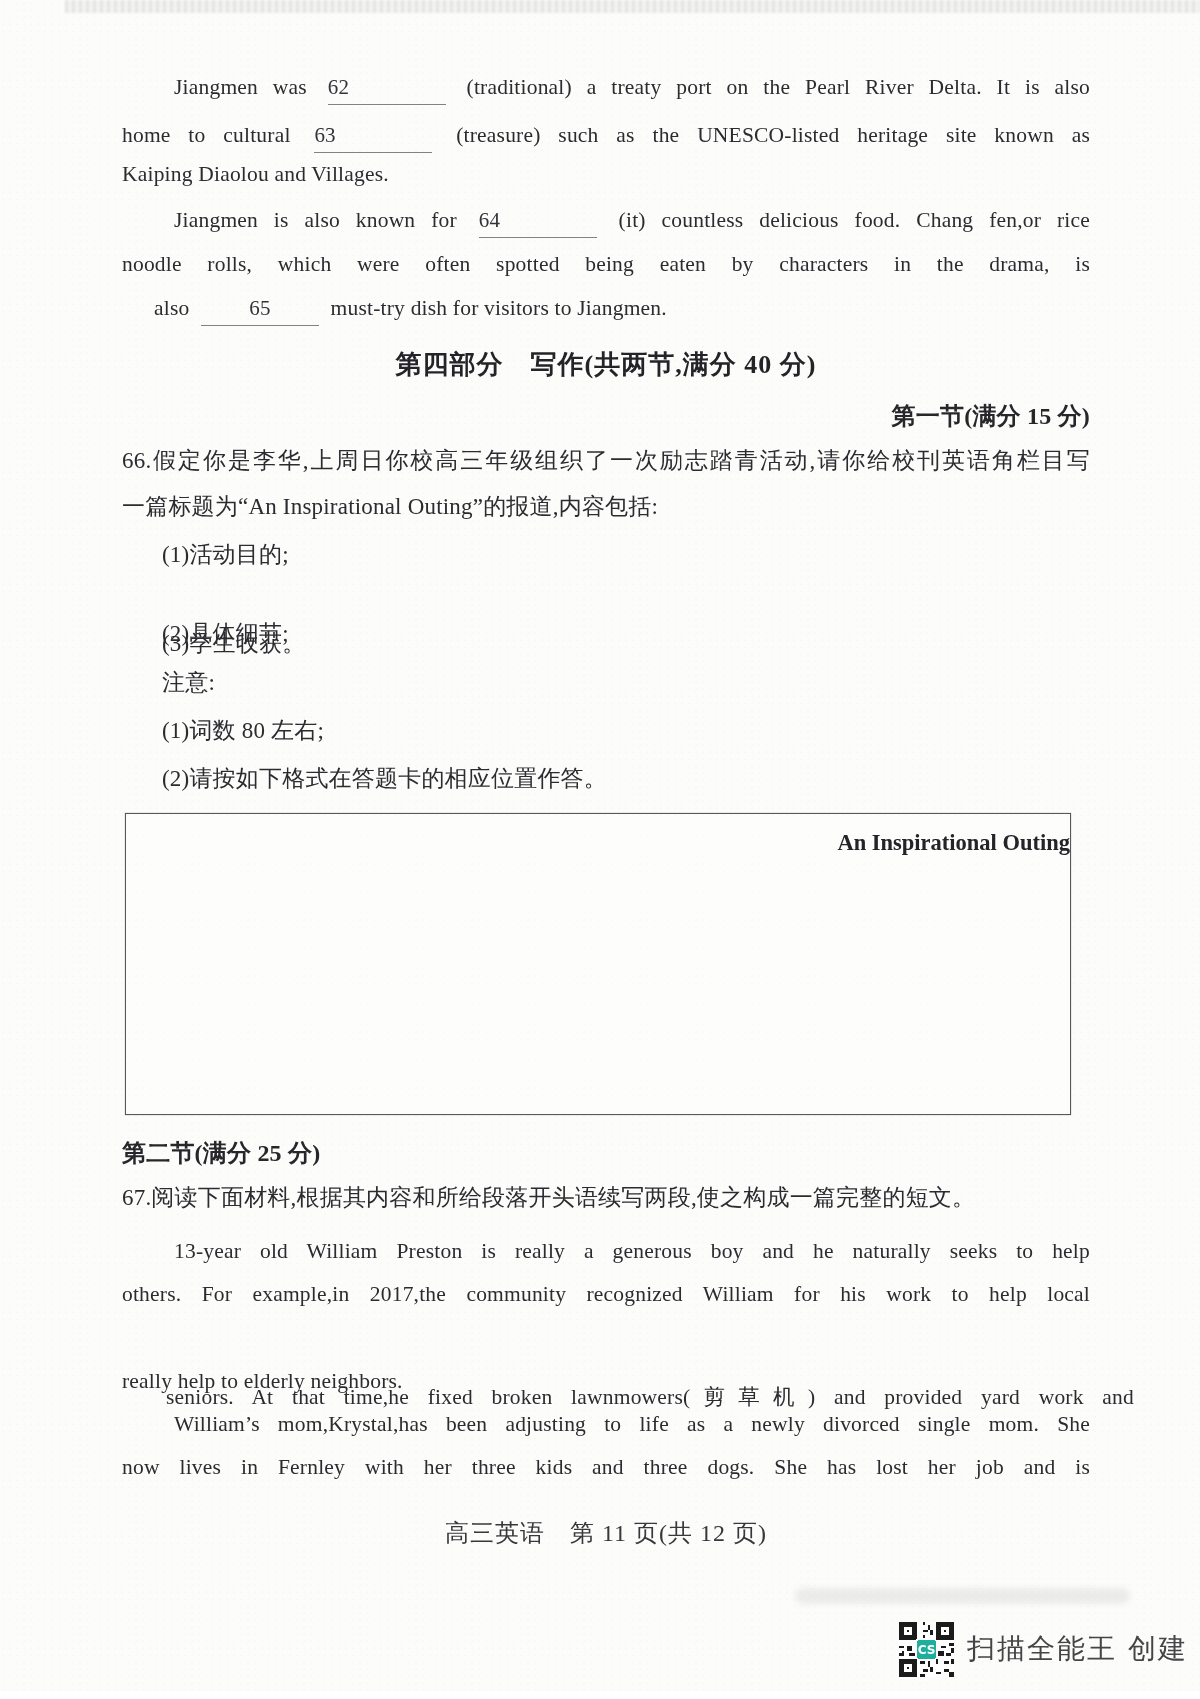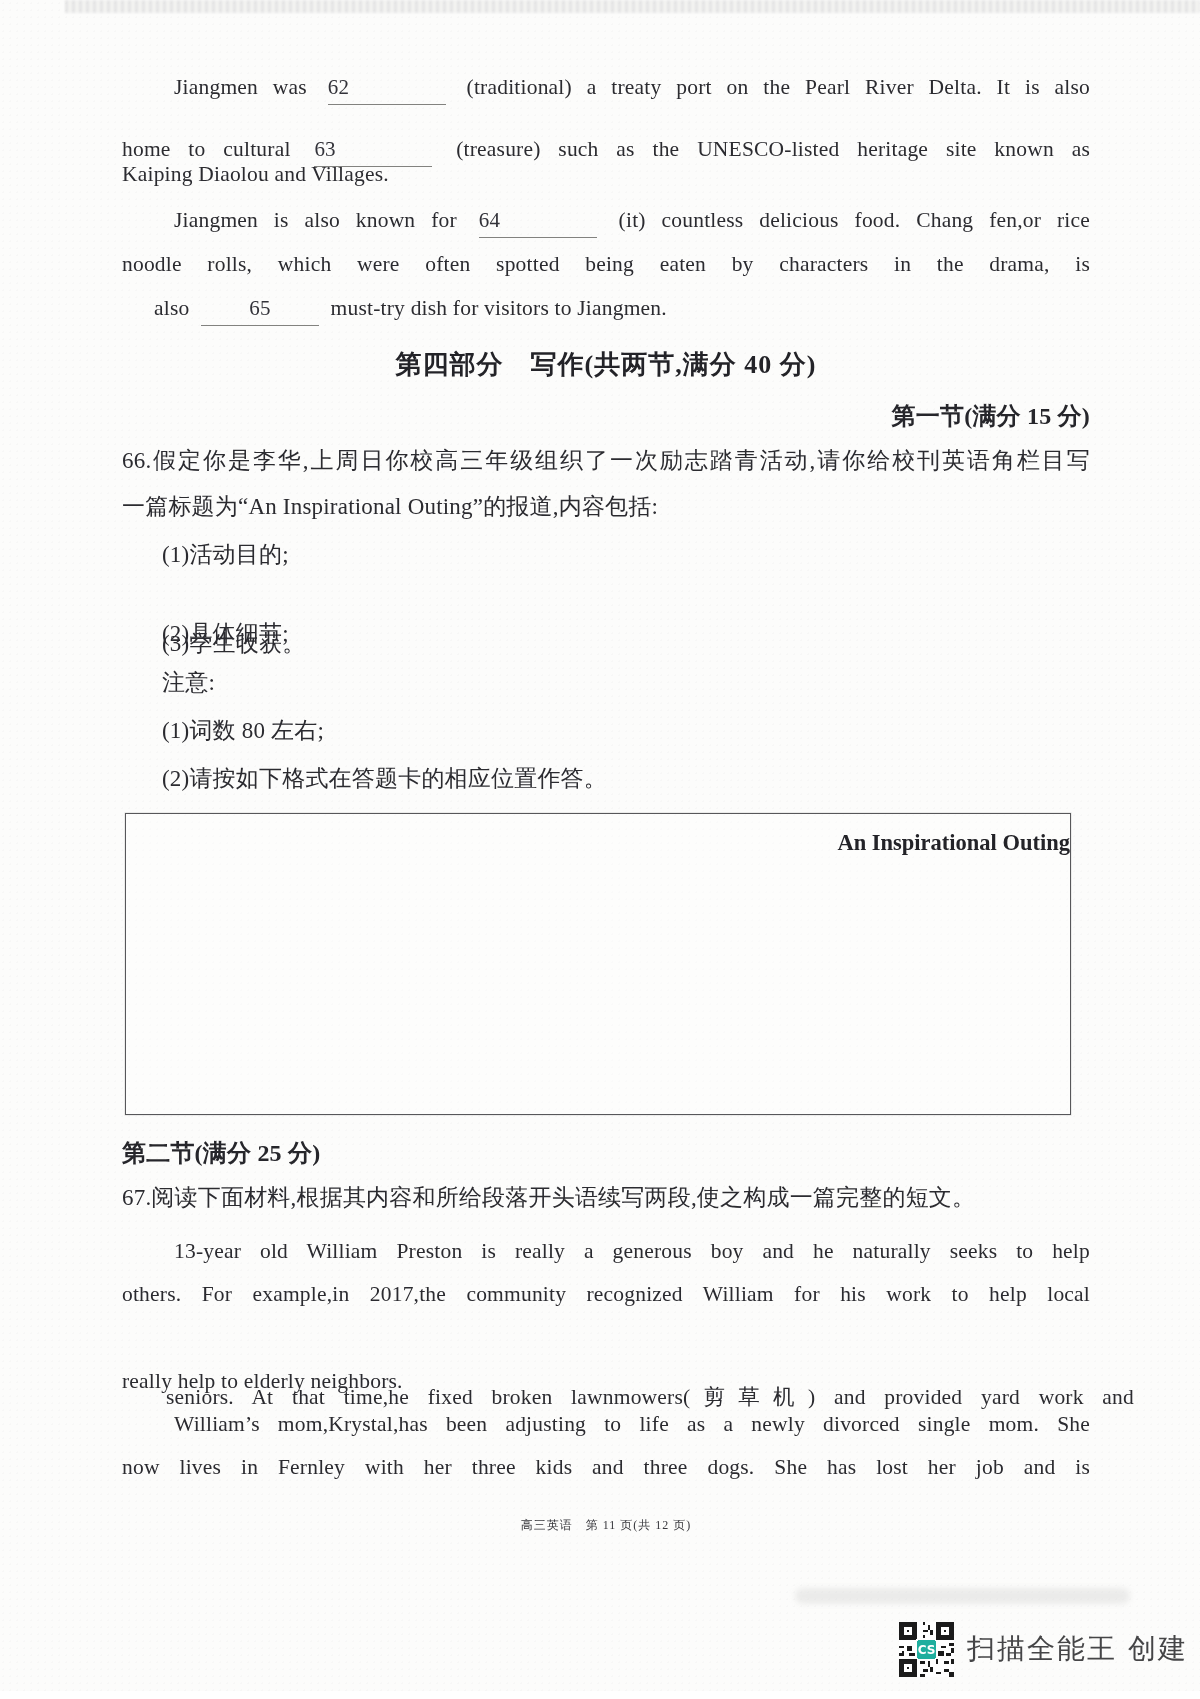--- a/index.html
+++ b/index.html
@@ -49,21 +49,21 @@
   }
   .box-title{
     margin-top:16px;
     text-align:right;
     font-size:22.5px;
     font-weight:700;
     color:#232328;
   }
   .footer-row{
     position:absolute;left:122px;top:1517px;width:968px;
-    text-align:center;font-size:12px;color:#37373c;letter-spacing:1px;
+    text-align:center;font-size:24px;color:#37373c;letter-spacing:1px;
   }
   .scan-band-top{
     position:absolute;left:65px;right:0;top:0;height:13px;
     background:repeating-linear-gradient(90deg,#d3d3d4 0 3px,#ececea 3px 7px);
     opacity:0.55;filter:blur(1px);
   }
   .scan-smudge{
     position:absolute;left:795px;top:1588px;width:335px;height:16px;
     background:#d7d7d6;opacity:0.45;filter:blur(3px);border-radius:8px;
   }
@@ -81,21 +81,21 @@
 
 <div class="page">
 
   <div class="scan-band-top"></div>
 
   <div class="row j ind" style="top:70px;">
     <span>Jiangmen was</span>
     <span class="blank"><span class="bnum">62</span></span>
     <span>(traditional) a treaty port on the Pearl River Delta. It is also</span>
   </div>
-  <div class="row j" style="top:132px;">
+  <div class="row j" style="top:118px;">
     <span>home to cultural</span>
     <span class="blank"><span class="bnum">63</span></span>
     <span>(treasure) such as the UNESCO-listed heritage site known as</span>
   </div>
   <div class="row" style="top:157px;">Kaiping Diaolou and Villages.</div>
 
   <div class="row j ind" style="top:203px;">
     <span>Jiangmen is also known for</span>
     <span class="blank"><span class="bnum">64</span></span>
     <span>(it) countless delicious food. Chang fen,or rice</span>

